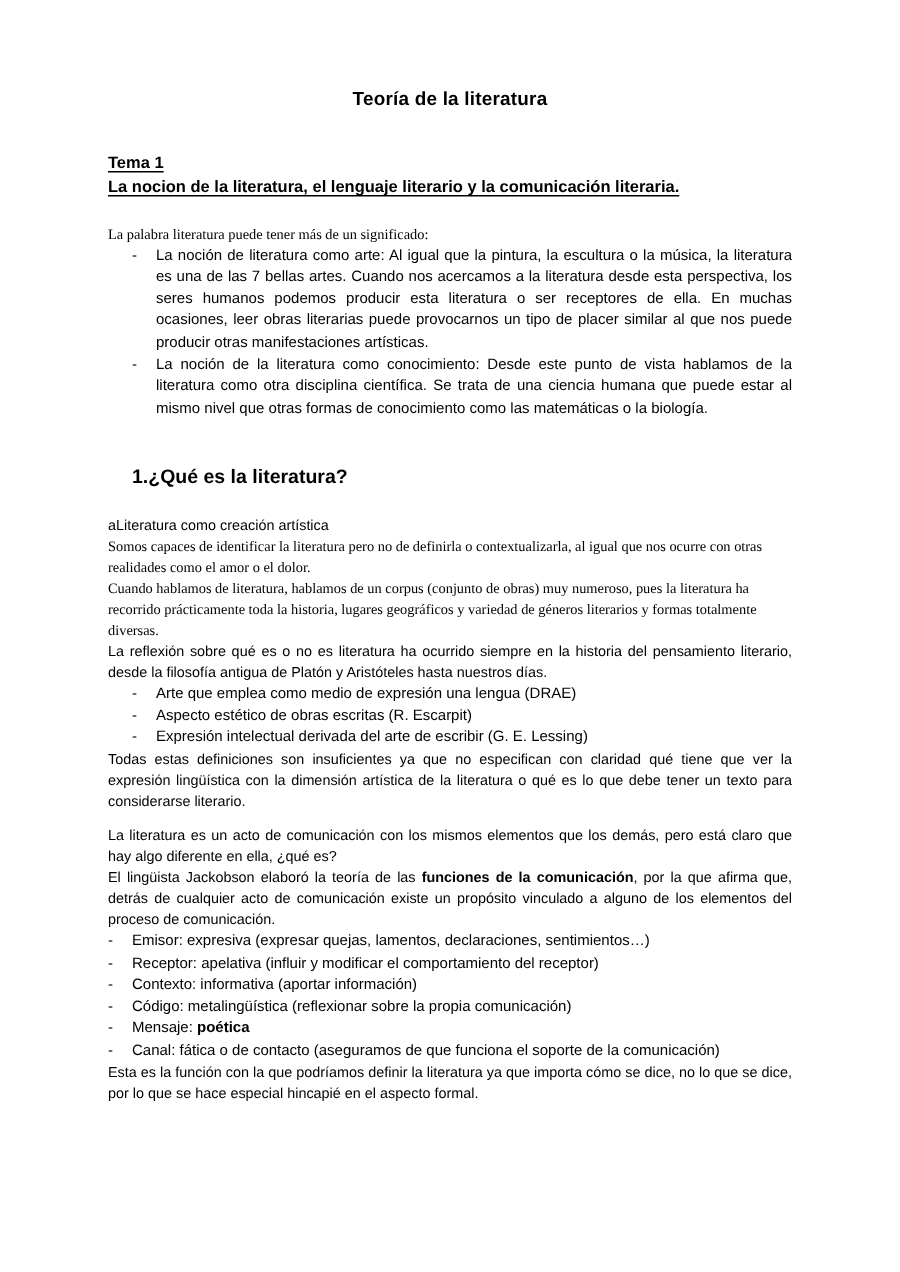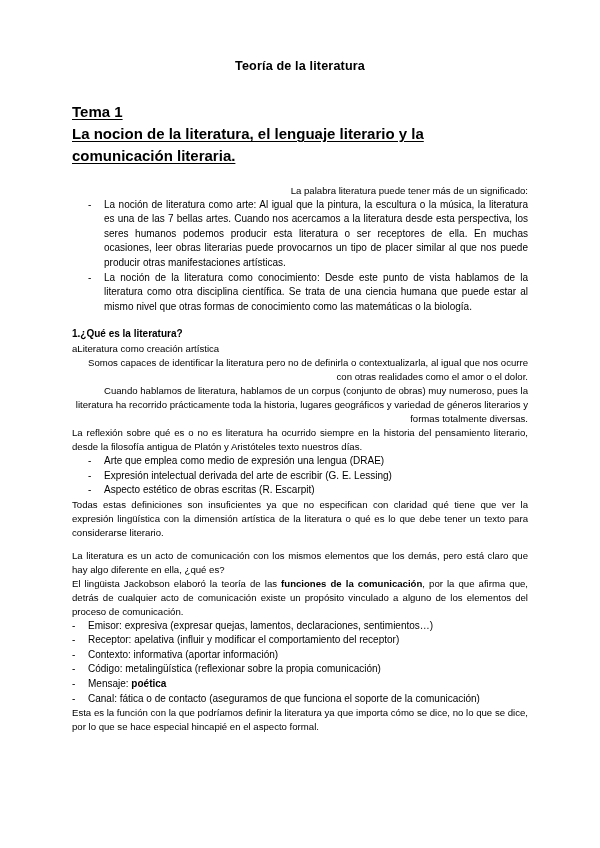--- a/index.html
+++ b/index.html
@@ -34,38 +34,39 @@
     font-weight: bold;
     text-align: center;
     letter-spacing: 0.15px;
     margin: 0 0 26px 0;
     line-height: 1.35;
   }
   .heading-block {
     margin: 0 0 16px 0;
   }
   .heading-line {
-    font-size: 15px;
+    font-size: 11px;
     font-weight: bold;
     line-height: 1.48;
     margin: 0;
   }
   .heading-line span.u {
     text-decoration: underline;
     text-underline-offset: 1.5px;
   }
   p.para {
     font-size: 9.6px;
     line-height: 1.46;
     margin: 0;
     text-align: justify;
     text-justify: inter-word;
   }
   p.para.nojust {
-    text-align: right;
+    text-align: left;
+    font-family: Liberation Serif, serif;
   }
   .spacer-sm { height: 9px; }
   .spacer-md { height: 13px; }
 
   ul.dash-list {
     list-style: none;
     margin: 0;
     padding: 0;
   }
   ul.dash-list > li {
@@ -94,24 +95,24 @@
   ul.dash-shallow > li::before {
     content: "-";
     position: absolute;
     left: 0;
     top: 0;
   }
   ul.dash-list > li.nojust {
     text-align: left;
   }
   .sec-title {
-    font-size: 10px;
+    font-size: 13px;
     font-weight: bold;
     line-height: 1.46;
-    margin: 0;
+    margin: 16px;
   }
   .sub-title {
     font-size: 9.6px;
     line-height: 1.46;
     margin: 0;
   }
   .sub-title .u {
     text-underline-offset: 1.5px;
   }
   b.bold { font-weight: bold; }
@@ -137,26 +138,26 @@
     </ul>
 
     <div class="spacer-md"></div>
 
     <p class="sec-title">1.¿Qué es la literatura?</p>
 
     <p class="sub-title"><span>a</span><span class="u">Literatura como creación artística</span></p>
 
     <p class="para nojust">Somos capaces de identificar la literatura pero no de definirla o contextualizarla, al igual que nos ocurre con otras realidades como el amor o el dolor.</p>
     <p class="para nojust">Cuando hablamos de literatura, hablamos de un corpus (conjunto de obras) muy numeroso, pues la literatura ha recorrido prácticamente toda la historia, lugares geográficos y variedad de géneros literarios y formas totalmente diversas.</p>
-    <p class="para">La reflexión sobre qué es o no es literatura ha ocurrido siempre en la historia del pensamiento literario, desde la filosofía antigua de Platón y Aristóteles texto nuestros días.</p>
+    <p class="para">La reflexión sobre qué es o no es literatura ha ocurrido siempre en la historia del pensamiento literario, desde la filosofía antigua de Platón y Aristóteles hasta nuestros días.</p>
 
     <ul class="dash-list dash-deep">
       <li class="nojust">Arte que emplea como medio de expresión una lengua (DRAE)</li>
+      <li class="nojust">Aspecto estético de obras escritas (R. Escarpit)</li>
       <li class="nojust">Expresión intelectual derivada del arte de escribir (G. E. Lessing)</li>
-      <li class="nojust">Aspecto estético de obras escritas (R. Escarpit)</li>
     </ul>
 
     <p class="para">Todas estas definiciones son insuficientes ya que no especifican con claridad qué tiene que ver la expresión lingüística con la dimensión artística de la literatura o qué es lo que debe tener un texto para considerarse literario.</p>
 
     <div class="spacer-sm"></div>
 
 
     <p class="para">La literatura es un acto de comunicación con los mismos elementos que los demás, pero está claro que hay algo diferente en ella, ¿qué es?</p>
 
     <p class="para"><span>El lingüista Jackobson elaboró la teoría de las </span><b class="bold">funciones de la comunicación</b><span>, por la que afirma que, detrás de cualquier acto de comunicación existe un propósito vinculado a alguno de los elementos del proceso de comunicación.</span></p>

